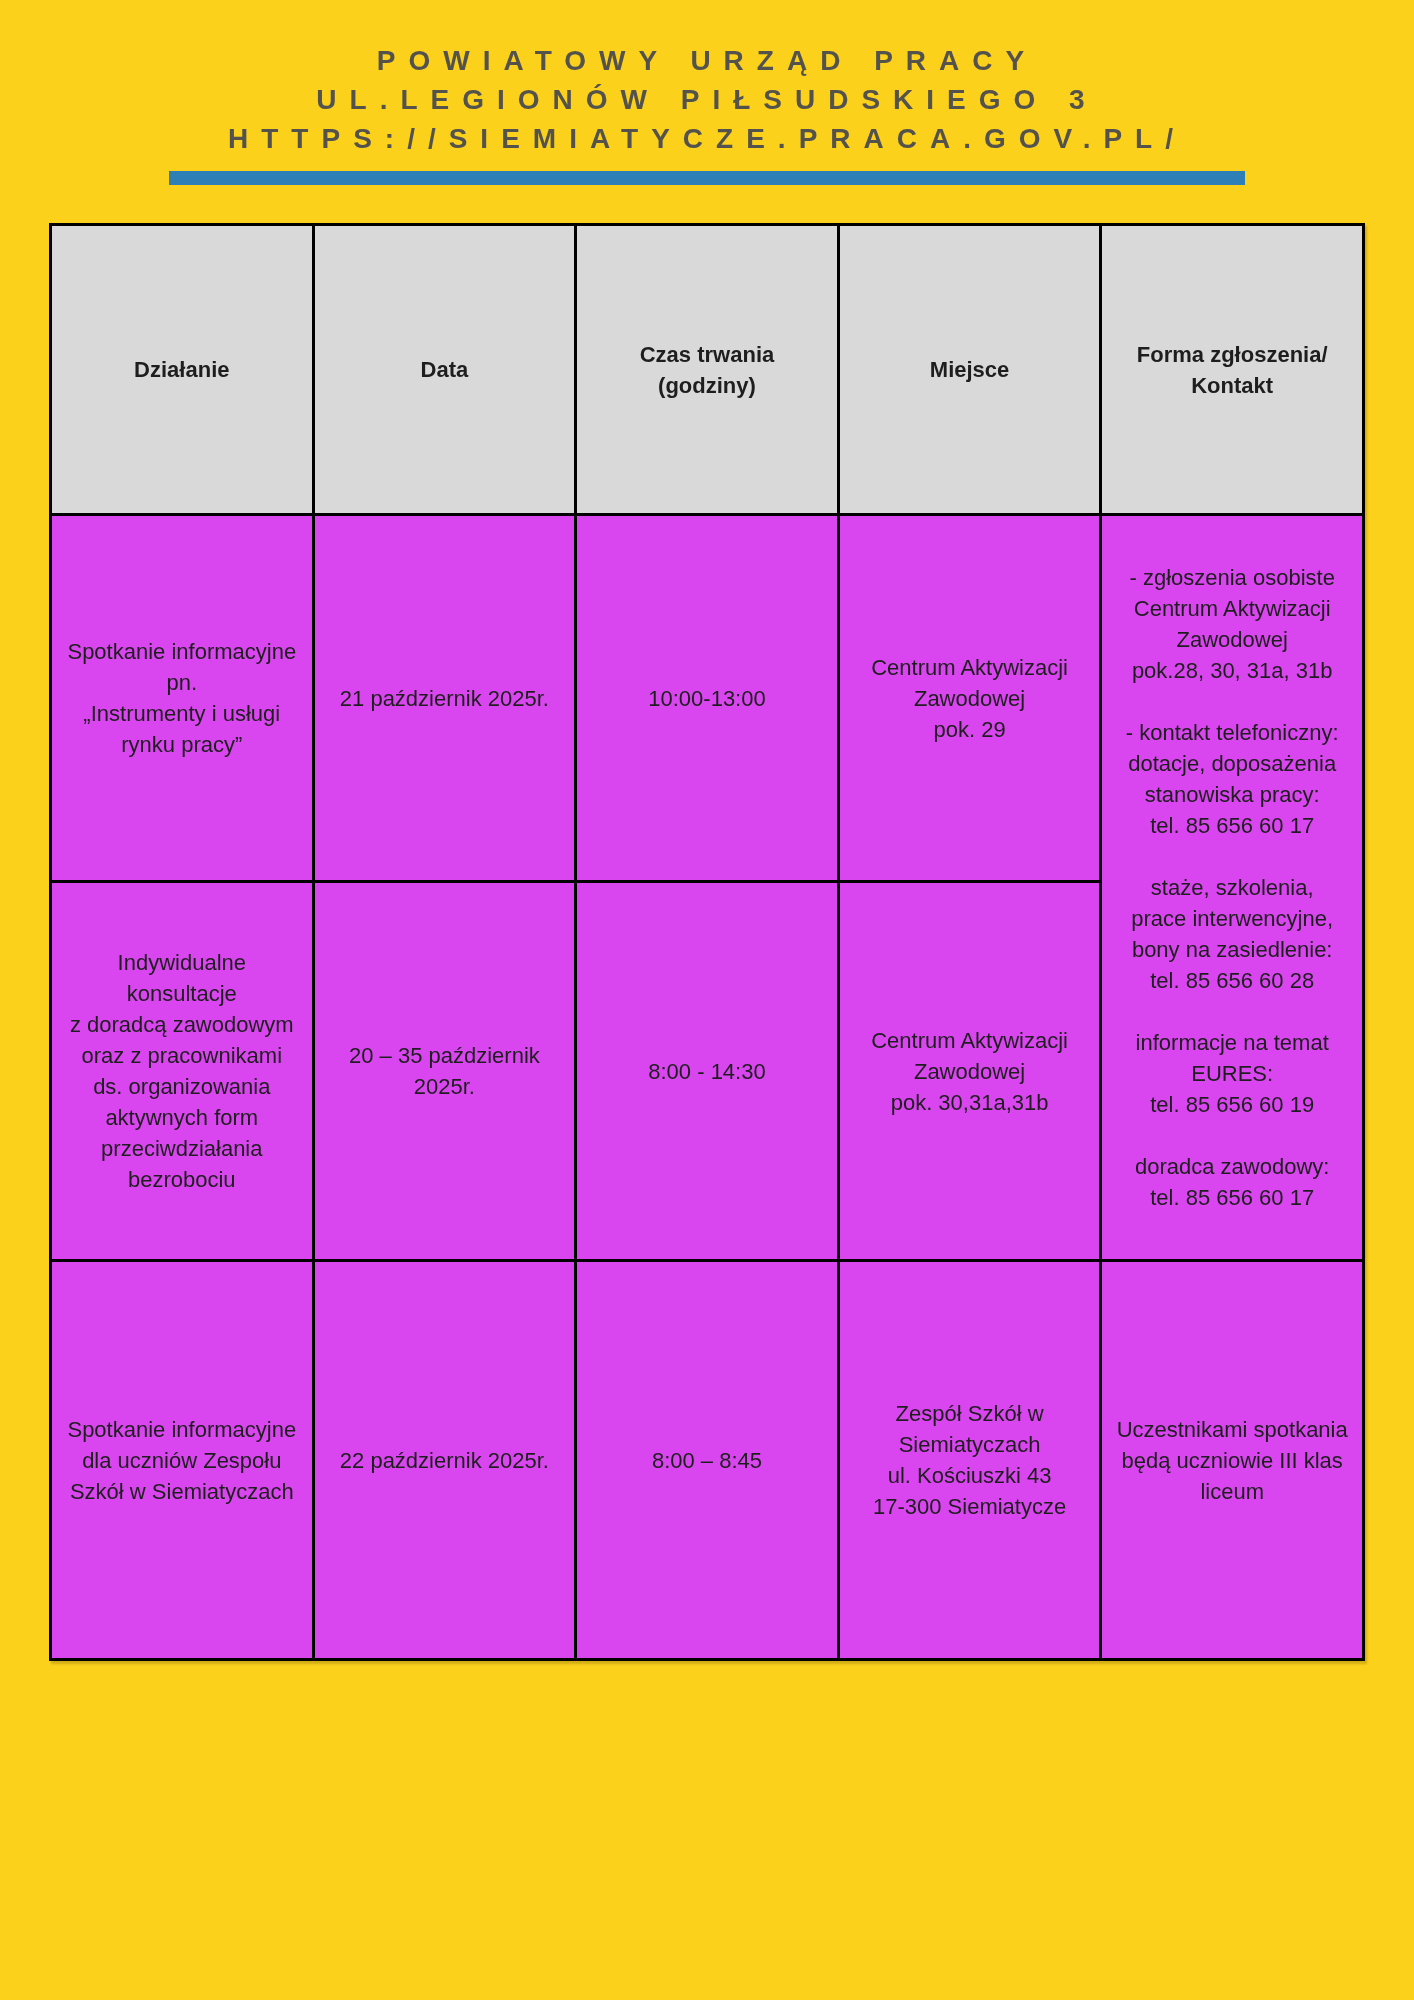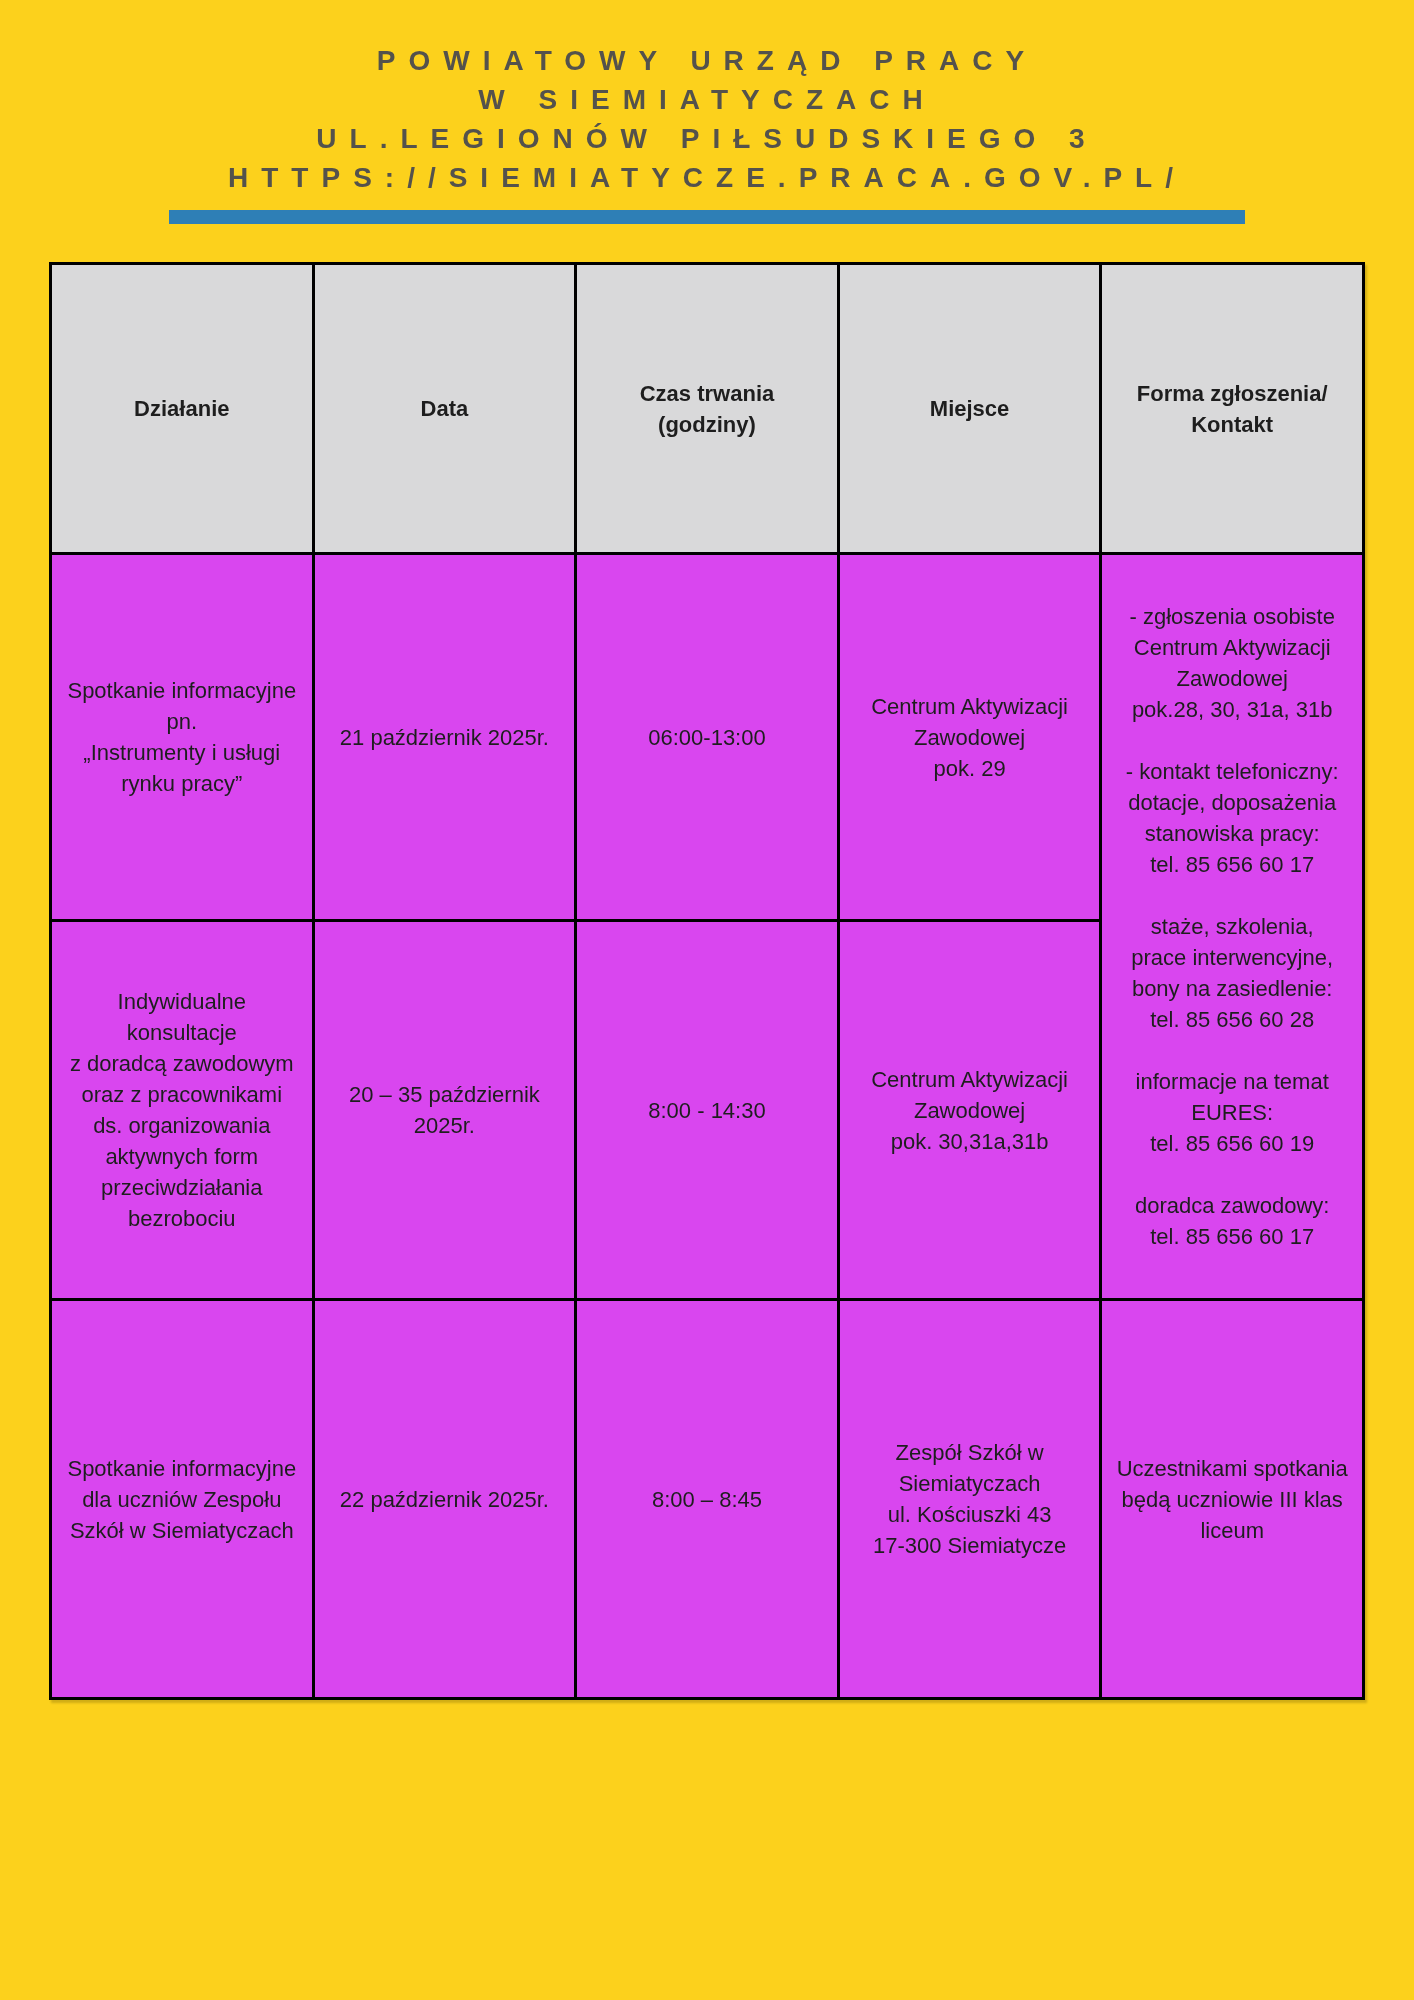--- a/index.html
+++ b/index.html
@@ -65,21 +65,20 @@
   tr.row-2{height:379px;padding-left:40px;}
   tr.row-3{height:399px;}
 </style>
 </head>
 <body>
 
 <div class="page">
 
   <header class="flyer-header">
     <div class="hline">POWIATOWY URZĄD PRACY</div>
-    <div class="hline">W SIEMIATYCZACH</div>
     <div class="hline">UL.LEGIONÓW PIŁSUDSKIEGO 3</div>
     <div class="hline">HTTPS://SIEMIATYCZE.PRACA.GOV.PL/</div>
   </header>
 
   <div class="accent-bar"></div>
 
   <table class="schedule">
     <thead>
       <tr class="header-row">
         <th>Działanie</th>
@@ -91,21 +90,21 @@
 Kontakt</th>
       </tr>
     </thead>
     <tbody>
       <tr class="row-1">
         <td>Spotkanie informacyjne
 pn.
 „Instrumenty i usługi
 rynku pracy”</td>
         <td>21 październik 2025r.</td>
-        <td>06:00-13:00</td>
+        <td>10:00-13:00</td>
         <td>Centrum Aktywizacji
 Zawodowej
 pok. 29</td>
         <td rowspan="2">- zgłoszenia osobiste
 Centrum Aktywizacji
 Zawodowej
 pok.28, 30, 31a, 31b
 
 - kontakt telefoniczny:
 dotacje, doposażenia

